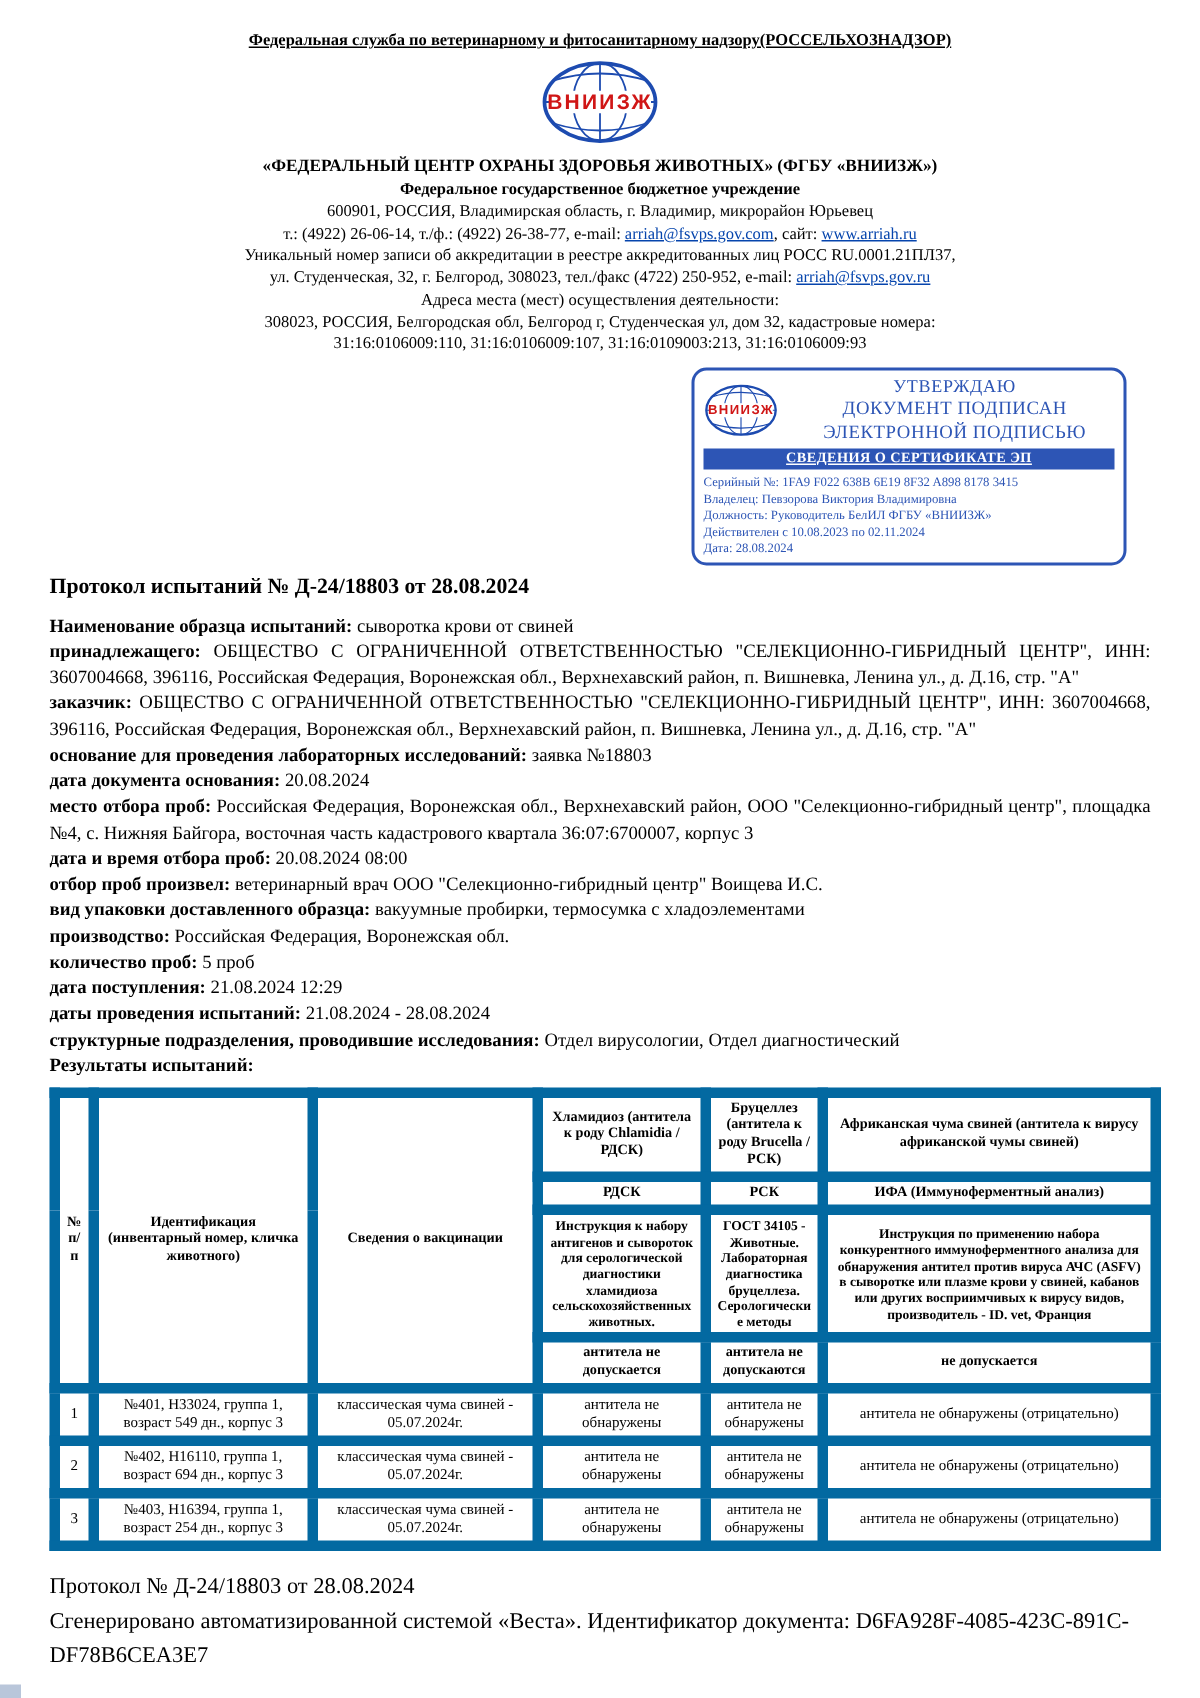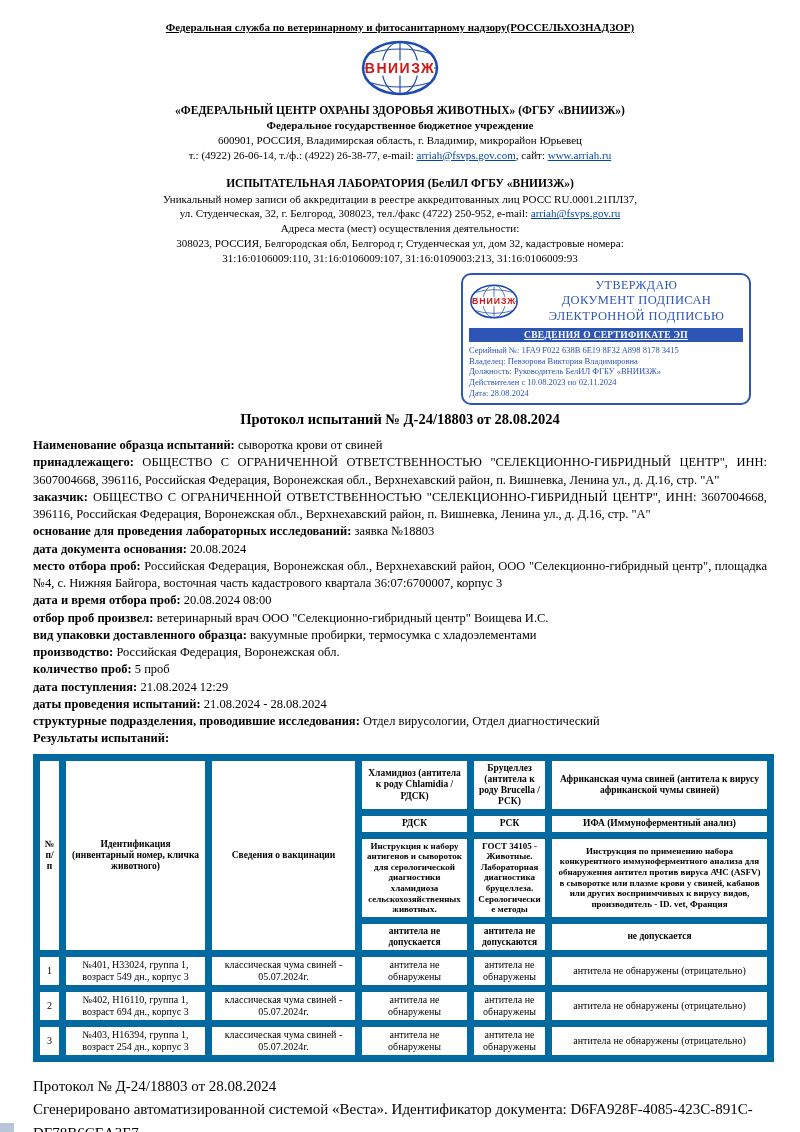--- a/index.html
+++ b/index.html
@@ -26,21 +26,21 @@
   .stamp-top { display:flex; align-items:center; gap:11px; }
   .stamp-top-text { flex:1; text-align:center; line-height:1.25; }
   .stamp-approve { font-size:12px; letter-spacing:.5px; }
   .stamp-signed { font-size:12.5px; letter-spacing:.4px; }
   .stamp-banner {
     background:#2d55b5; color:#fff; font-size:9.5px; font-weight:bold;
     text-align:center; padding:2px 0; margin:3px 0; letter-spacing:.3px;text-decoration:underline;
   }
   .stamp-details { font-size:8.5px; line-height:1.28; }
 
-  .title { font-size:14.5px; font-weight:bold; text-align:center; margin:6px 0 9px; }
+  .title { font-size:14.5px; font-weight:bold; margin:6px 0 9px; }
 
   .field { font-size:12.5px; line-height:1.38; text-align:justify; }
   .results-label { font-size:12.5px; font-weight:bold; line-height:1.38; }
 
   table.results { width:100%; border-collapse:collapse; table-layout:fixed; margin-top:6px; }
   .results th, .results td {
     border:7px solid #0369a1; padding:2px 3px;
     text-align:center; vertical-align:middle; word-wrap:break-word;
   }
   .results th { font-weight:bold; font-size:9.5px; line-height:1.18; }
@@ -80,21 +80,20 @@
     <svg width="80" height="56">
         <use href="#glogo"></use>
       </svg>
   </div>
 
   <div class="hdr org-name">«ФЕДЕРАЛЬНЫЙ ЦЕНТР ОХРАНЫ ЗДОРОВЬЯ ЖИВОТНЫХ» (ФГБУ «ВНИИЗЖ»)</div>
   <div class="hdr bold">Федеральное государственное бюджетное учреждение</div>
   <div class="hdr">600901, РОССИЯ, Владимирская область, г. Владимир, микрорайон Юрьевец</div>
   <div class="hdr"><span>т.: (4922) 26-06-14, т./ф.: (4922) 26-38-77, e-mail: </span><a class="link" href="#">arriah@fsvps.gov.com</a><span>, сайт: </span><a class="link" href="#">www.arriah.ru</a></div>
 
-  <div class="hdr lab-name">ИСПЫТАТЕЛЬНАЯ ЛАБОРАТОРИЯ (БелИЛ ФГБУ «ВНИИЗЖ»)</div>
   <div class="hdr">Уникальный номер записи об аккредитации в реестре аккредитованных лиц РОСС RU.0001.21ПЛ37,</div>
   <div class="hdr"><span>ул. Студенческая, 32, г. Белгород, 308023, тел./факс (4722) 250-952, e-mail: </span><a class="link" href="#">arriah@fsvps.gov.ru</a></div>
   <div class="hdr">Адреса места (мест) осуществления деятельности:</div>
   <div class="hdr">308023, РОССИЯ, Белгородская обл, Белгород г, Студенческая ул, дом 32, кадастровые номера:</div>
   <div class="hdr">31:16:0106009:110, 31:16:0106009:107, 31:16:0109003:213, 31:16:0106009:93</div>
 
   <div class="stamp-row">
     <div class="stamp">
       <div class="stamp-top">
         <svg width="50" height="35">

